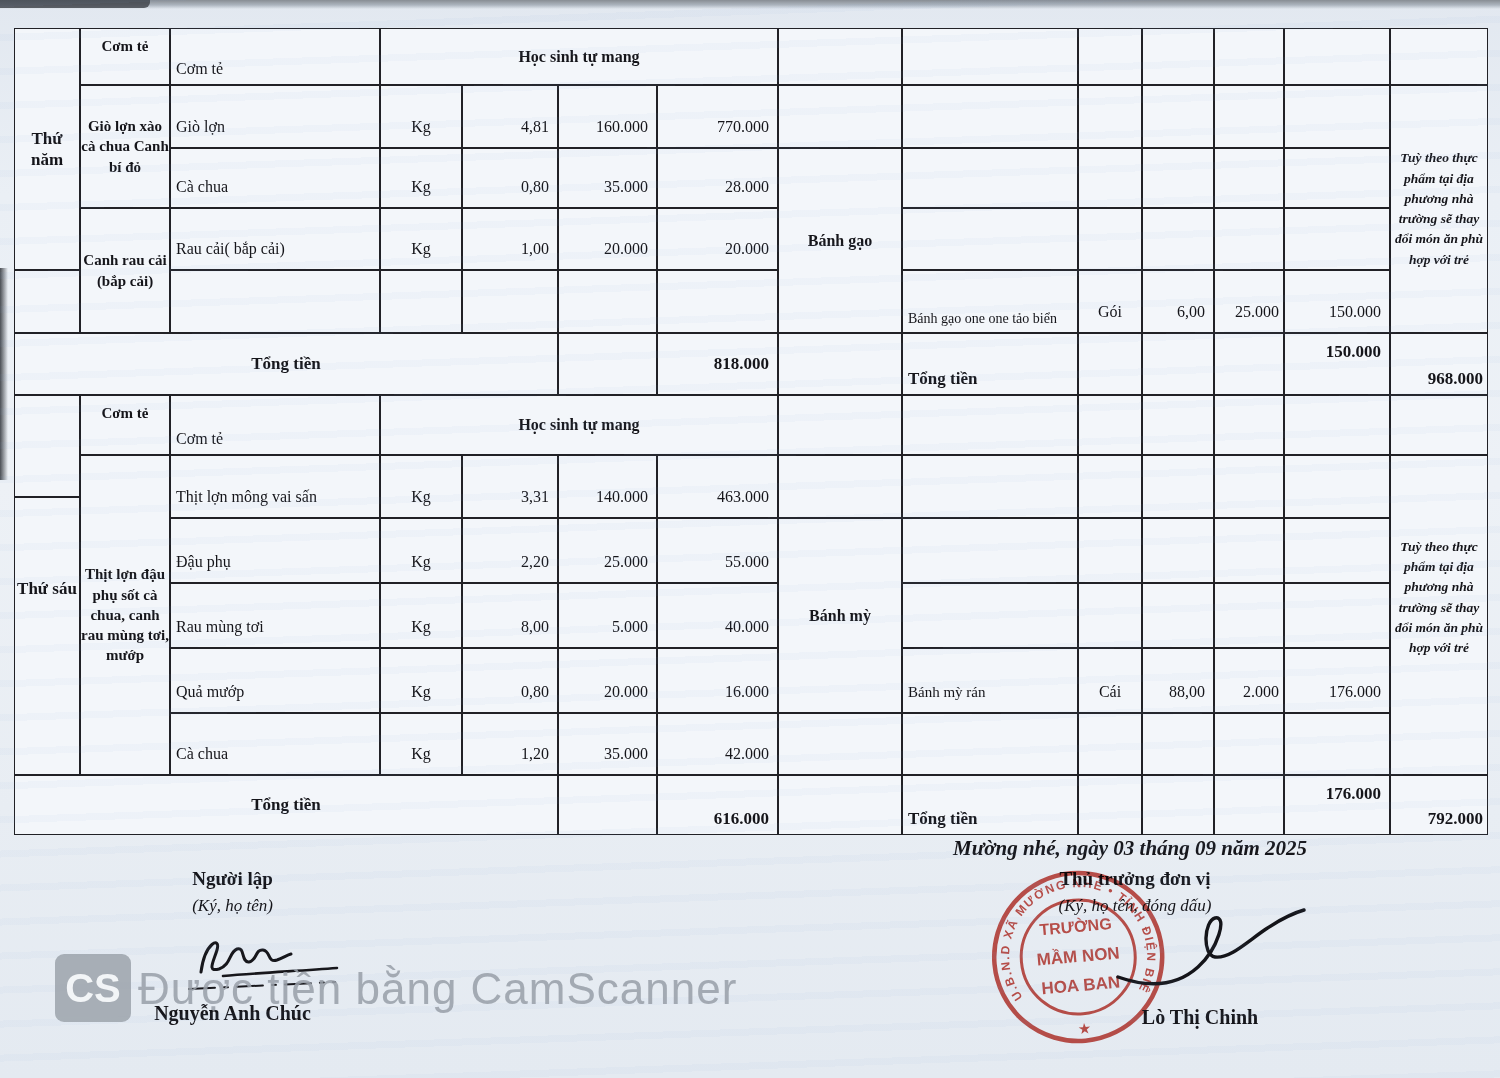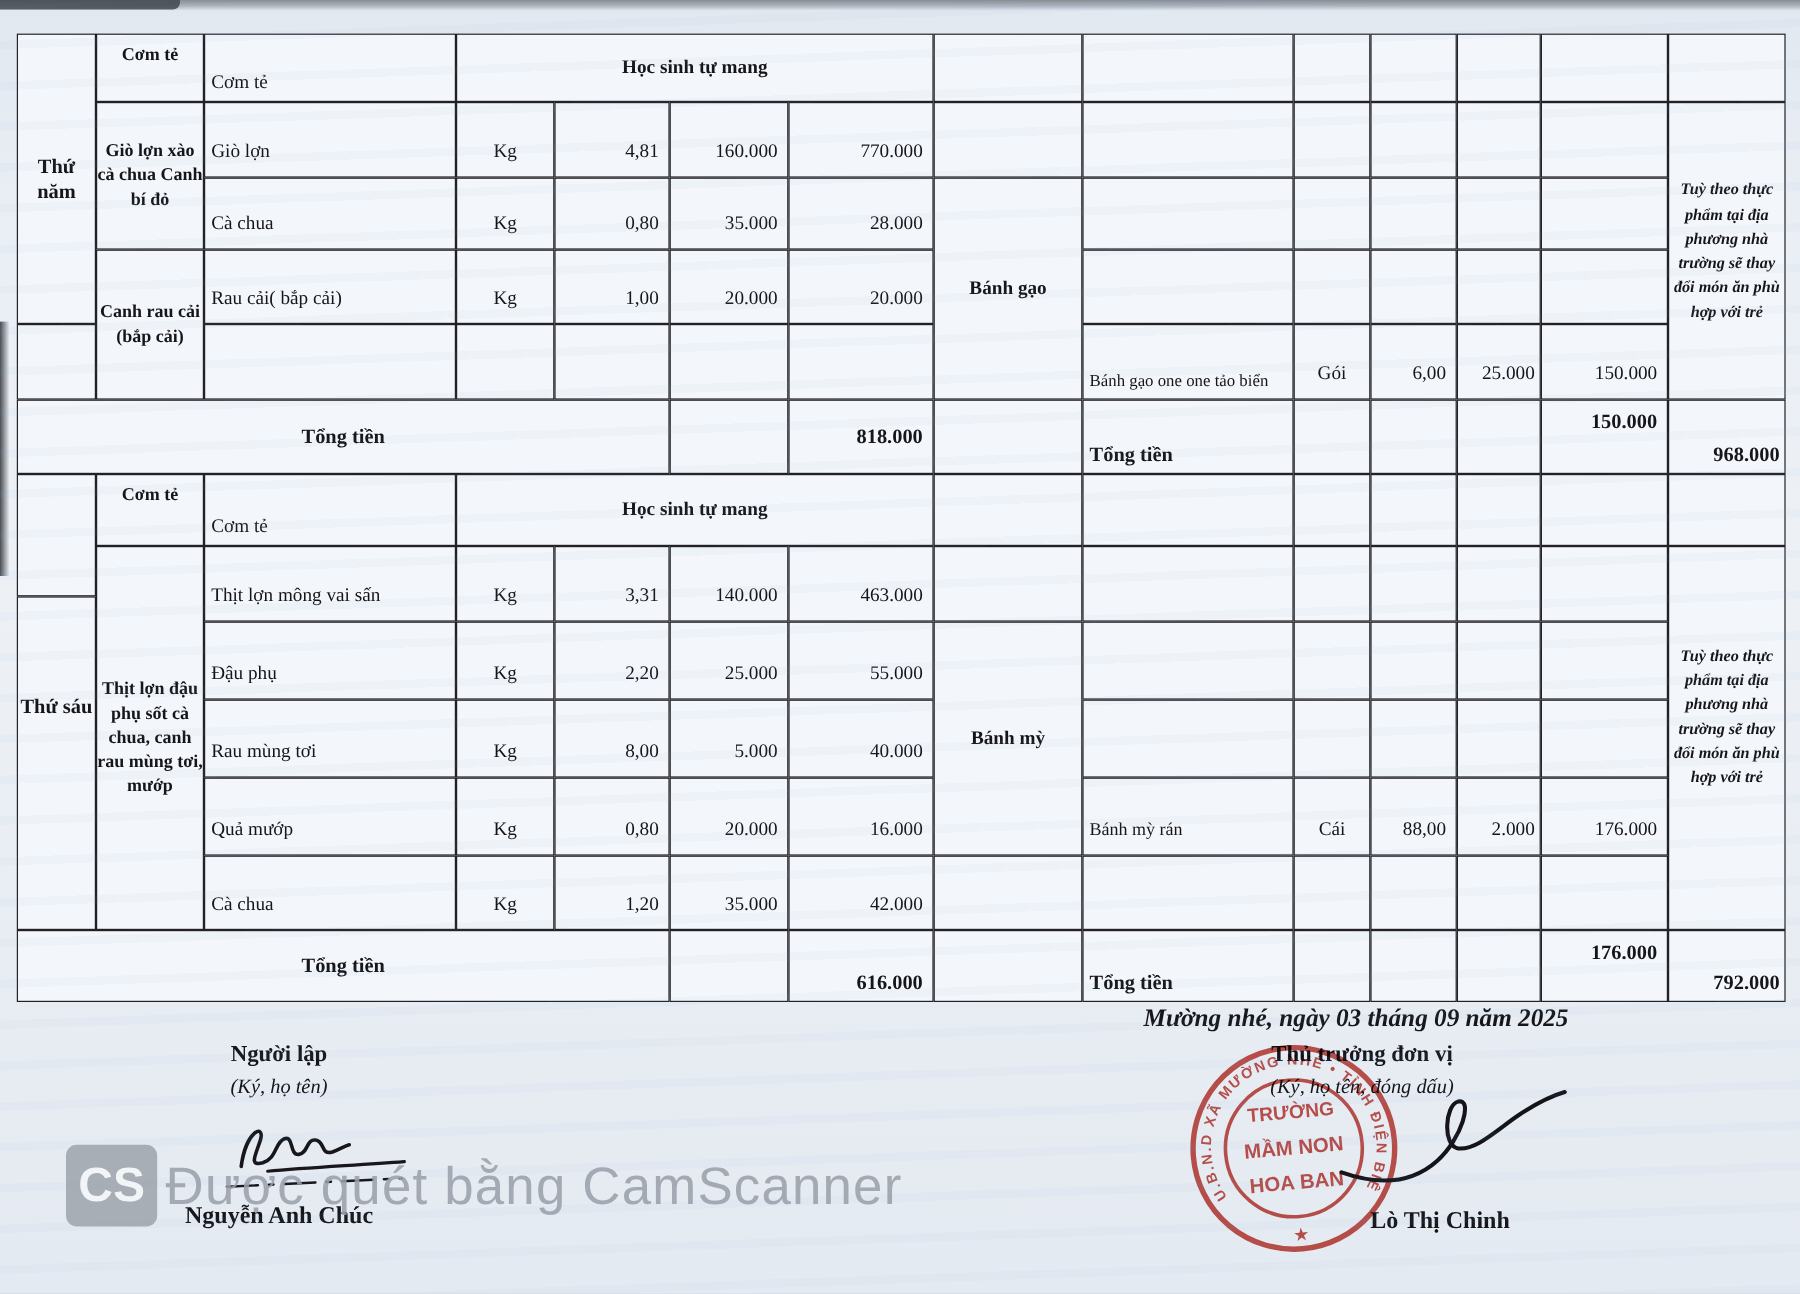--- a/index.html
+++ b/index.html
@@ -242,19 +242,19 @@
     <text x="90" y="129" text-anchor="middle" font-family="Liberation Sans, sans-serif" font-size="17" font-weight="700" fill="#c23b33">HOA BAN</text>
     <text x="90" y="172" text-anchor="middle" font-size="15" fill="#c23b33">★</text>
   </svg>
 
   <svg class="sig" style="left:1112px;top:897px" width="198" height="98" viewBox="0 0 198 98">
     <path fill="none" stroke="#141419" stroke-width="3.4" stroke-linecap="round" d="M6,80 C40,92 66,88 86,70 C106,52 116,18 103,21 C92,24 90,58 103,60 C118,62 136,44 154,32 C166,24 178,17 192,13"></path>
   </svg>
   <div class="ft fb" style="left:1100px;top:1006px;width:200px;font-size:20px">Lò Thị Chinh</div>
 
   <div class="wm-logo">CS</div>
-  <div class="wm-text">Được quét bằng CamScanner</div>
+  <div class="wm-text">Được tiền bằng CamScanner</div>
 
   <div class="top-edge"></div>
   <div class="top-blob"></div>
   <div class="left-sliver"></div>
   <div class="texture"></div>
 </div>
 
 </body></html>

